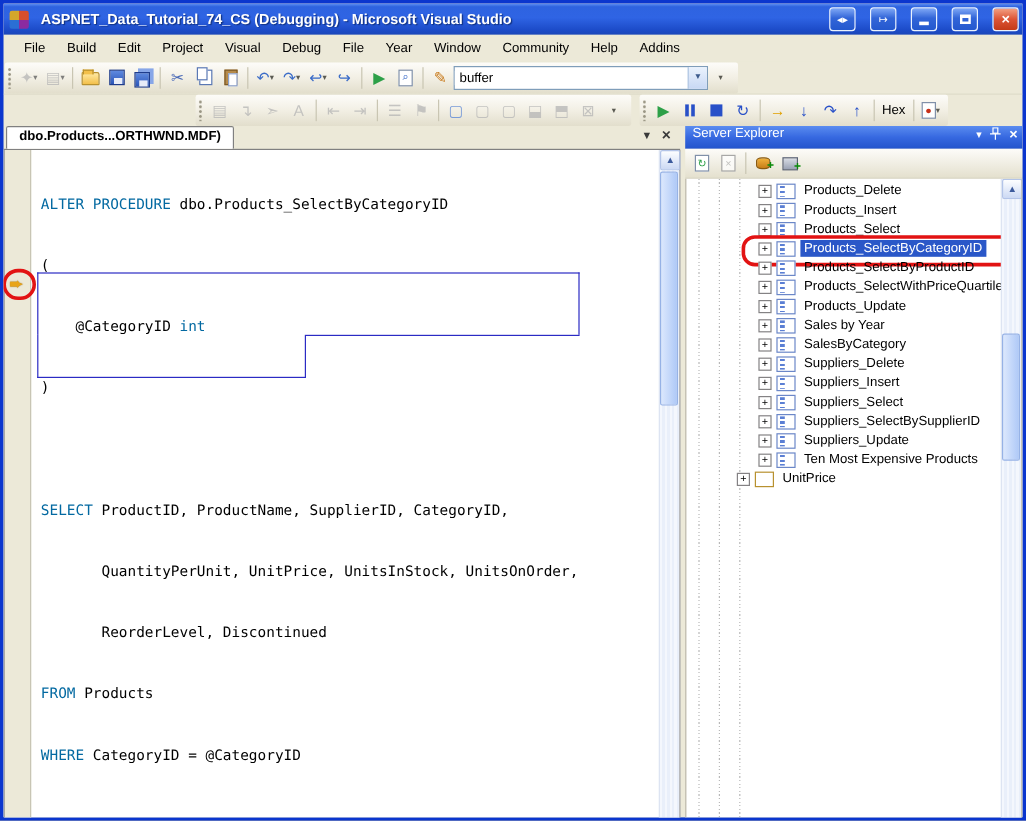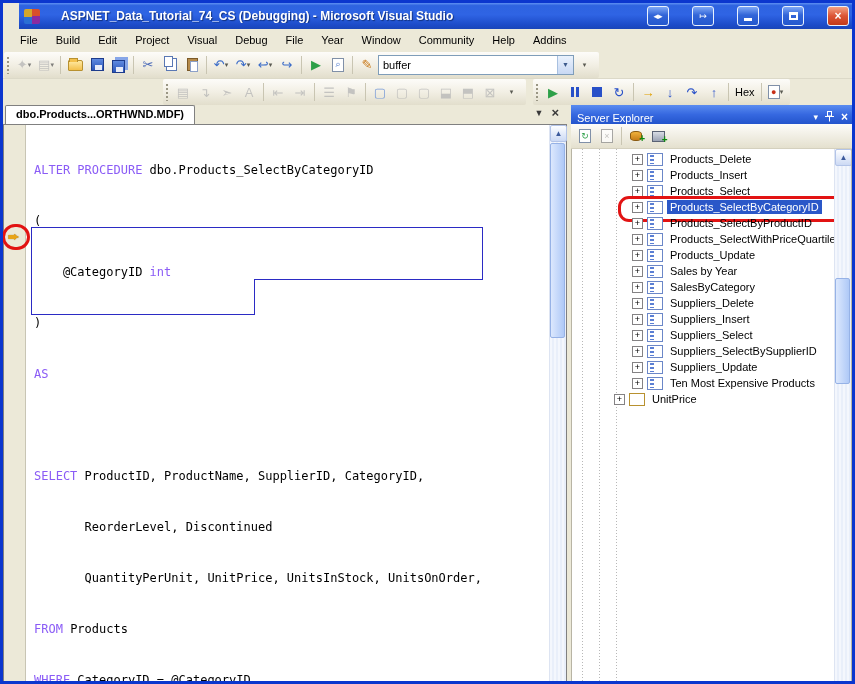--- a/index.html
+++ b/index.html
@@ -3,22 +3,22 @@
 <meta charset="utf-8">
 <style>
   * { margin:0; padding:0; box-sizing:border-box; }
   html,body { width:855px; height:684px; background:#6B6B6B; }
   body { font-family:"Liberation Sans",sans-serif; font-size:11px; color:#000; }
 
   .win { width:855px; height:684px; border:3px solid #0B36CE; background:#ECE9D8;
          display:flex; flex-direction:column; overflow:hidden; }
 
   
-  .titlebar { height:26px; flex:0 0 26px; display:flex; align-items:center; gap:21px; padding:0 3px 0 5px;
-    background:linear-gradient(180deg,#5E90F2 0%,#2E63E0 10%,#2F64E4 45%,#1C4BC8 85%,#1A46B8 100%);margin-left:16px; }
+  .titlebar { height:26px; flex:0 0 26px; display:flex; align-items:center; gap:10px; padding:0 3px 0 5px;
+    background:linear-gradient(180deg,#5E90F2 0%,#2E63E0 10%,#2F64E4 45%,#1C4BC8 85%,#1A46B8 100%); }
   .vslogo { width:16px; height:15px; border-radius:2px;
     background:conic-gradient(#D94F2B 0 25%,#8B2BA0 0 50%,#2B6FD4 0 75%,#D4A72B 0 100%); }
   .title-text { color:#fff; font-weight:bold; font-size:12px; flex:1;
     text-shadow:1px 1px 1px #10307E; white-space:nowrap; overflow:hidden; }
   .winbtn { width:22px; height:20px; border:1px solid #EAF2FD; border-radius:3px; color:#fff;
     background:linear-gradient(180deg,#7FA8F6 0%,#3265D8 45%,#2458CE 100%);
     display:flex; align-items:center; justify-content:center; font-size:9px; margin-left:2px; }
   .winbtn.close { background:linear-gradient(180deg,#F3A183 0%,#DC5435 50%,#C43A18 100%); font-size:12px; font-weight:bold; }
   .minbar { width:8px; height:3px; background:#fff; margin-top:7px; }
   .maxbox { width:9px; height:8px; border:2px solid #fff; border-top-width:3px; }
@@ -65,41 +65,41 @@
   .edgroup { width:564px; display:flex; flex-direction:column; background:#ECE9D8; }
   .doctabs { height:20px; flex:0 0 20px; display:flex; align-items:flex-end; border-bottom:1px solid #808080; padding-left:2px; }
   .doctab { height:19px; background:#fff; border:1px solid #808080; border-bottom:none; border-radius:2px 2px 0 0;
     font-weight:bold; padding:2px 10px 0 10px; }
   .doctab-ctrls { margin-left:auto; display:flex; gap:8px; padding:0 8px 4px 0; color:#3A3A3A; align-items:center; }
   .edwrap { flex:1; display:flex; position:relative; border:1px solid #808080; border-top:none; border-bottom:none; background:#fff; }
   .edmargin { width:22px; background:#ECE9D8; border-right:1px solid #C8C5B4; }
   .code { flex:1; position:relative; padding:3px 0 0 8px; font-family:"DejaVu Sans Mono","Liberation Mono",monospace;
     font-size:12px; line-height:17px; white-space:pre; overflow:hidden; }
   .cl { height:17px; }
-  .kw { color:#8b5cf6; }
+  .kw { color:#0369a1; }
   .stmtbox1 { position:absolute; left:5px; top:102px; width:452px; height:52px; border:1px solid #2B2BC4; border-bottom:none; pointer-events:none; }
   .stmtbox2 { position:absolute; left:5px; top:154px; width:224px; height:36px; border:1px solid #2B2BC4; border-top:none; pointer-events:none; }
   .stmtseg  { position:absolute; left:229px; top:154px; width:228px; height:0; border-top:1px solid #2B2BC4; pointer-events:none; }
   .exec-arrow { position:absolute; left:4px; top:104px; font-size:13px; font-weight:bold; color:#E8A418;
     text-shadow:0 0 1px #8A5A00; z-index:3; }
   .ring { border:3px solid #E21313; border-radius:12px; position:absolute; pointer-events:none; z-index:4; }
   .ring.arrow-ring { left:-2px; top:99px; width:28px; height:26px; border-radius:13px; }
 
   
   .sbv { width:17px; flex:0 0 17px; display:flex; flex-direction:column; background:#F0F4FB; border-left:1px solid #DDE4F2; }
   .sbbtn { width:17px; height:17px; flex:0 0 17px; display:flex; align-items:center; justify-content:center;
     background:linear-gradient(180deg,#FDFEFF,#CCD9F4); border:1px solid #B3C4E8; border-radius:2px; color:#3C5A9C; font-size:8px; }
   .sbtrack { flex:1; position:relative; background:repeating-linear-gradient(90deg,#F4F7FD 0 2px,#E9EFFA 2px 4px); }
   .sbthumb { position:absolute; border:1px solid #96B2E6; border-radius:2px;
     background:linear-gradient(90deg,#DCE8FD,#AFC9F7); }
   .sbv .sbthumb { left:0; width:15px; }
 
   
   .rightpanel { width:281px; display:flex; flex-direction:column; background:#ECE9D8; }
-  .paneltitle { height:19px; flex:0 0 19px; display:flex; align-items:flex-end; padding:0 4px 0 6px;
+  .paneltitle { height:19px; flex:0 0 19px; display:flex; align-items:flex-start; padding:0 4px 0 6px;
     background:linear-gradient(180deg,#5A8CF0 0%,#3668E0 50%,#2354CC 100%); color:#fff; }
   .pt-label { flex:1; font-size:11px; }
   .pt-btns { display:flex; gap:7px; align-items:center; font-size:9px; }
   .se-toolbar { height:25px; flex:0 0 25px; display:flex; align-items:center; padding-left:3px;
     background:linear-gradient(180deg,#FDFCF9,#E4E0CE); border-bottom:1px solid #D4D0BE; }
   .pageico { width:12px; height:14px; background:#fff; border:1px solid #8090A8; display:flex; align-items:center; justify-content:center; font-size:9px; }
   .dbico { width:12px; height:10px; background:linear-gradient(180deg,#F0B23C,#C87E18); border:1px solid #8A5A10; border-radius:5px/3px; position:relative; }
   .plus-badge { position:absolute; right:-4px; bottom:-4px; color:#0C8A0C; font-weight:bold; font-size:10px; line-height:1; }
   .srvico { width:13px; height:11px; background:linear-gradient(180deg,#D8DCE4,#9AA2B4); border:1px solid #5A6274; position:relative; }
   .treewrap { flex:1; display:flex; background:#fff; border:1px solid #B8B4A4; border-top:none; overflow:hidden; }
@@ -210,21 +210,21 @@
       <div class="tbtn">
           <span class="g" style="color:#2DA048">▶</span>
         </div>
       <div class="tbtn">
           <span class="pageico" style="color:#3B6CC8">⌕</span>
         </div>
       <div class="sep"></div>
       <div class="tbtn">
           <span class="g" style="color:#C87818">✎</span>
         </div>
-      <div class="combo" style="width:196px">
+      <div class="combo" style="width:212px">
         <input value="buffer" style="">
         <div class="cbtn">
             <span>▼</span>
           </div>
       </div>
       <div class="tbtn">
           <span class="dd">▾</span>
         </div>
     </div>
   </div>
@@ -332,25 +332,24 @@
       </div>
       <div class="edwrap">
         <div class="edmargin"></div>
         <span class="exec-arrow">➨</span>
         <div class="ring arrow-ring"></div>
         <div class="code">
           <div class="cl"><span class="kw">ALTER PROCEDURE</span><span> dbo.Products_SelectByCategoryID</span></div>
           <div class="cl"><span>(</span></div>
           <div class="cl"><span>    @CategoryID </span><span class="kw">int</span></div>
           <div class="cl"><span>)</span></div>
-          <div class="cl"><span class="kw">AS</span></div>
           <div class="cl"><span></span></div>
           <div class="cl"><span class="kw">SELECT</span><span> ProductID, ProductName, SupplierID, CategoryID,</span></div>
+          <div class="cl"><span>       QuantityPerUnit, UnitPrice, UnitsInStock, UnitsOnOrder,</span></div>
           <div class="cl"><span>       ReorderLevel, Discontinued</span></div>
-          <div class="cl"><span>       QuantityPerUnit, UnitPrice, UnitsInStock, UnitsOnOrder,</span></div>
           <div class="cl"><span class="kw">FROM</span><span> Products</span></div>
           <div class="cl"><span class="kw">WHERE</span><span> CategoryID = @CategoryID</span></div>
           <div class="stmtbox1"></div>
           <div class="stmtbox2"></div>
           <div class="stmtseg"></div>
         </div>
         <div class="sbv">
           <div class="sbbtn">▲</div>
           <div class="sbtrack">
               <div class="sbthumb" style="top:1px;height:195px"></div>

